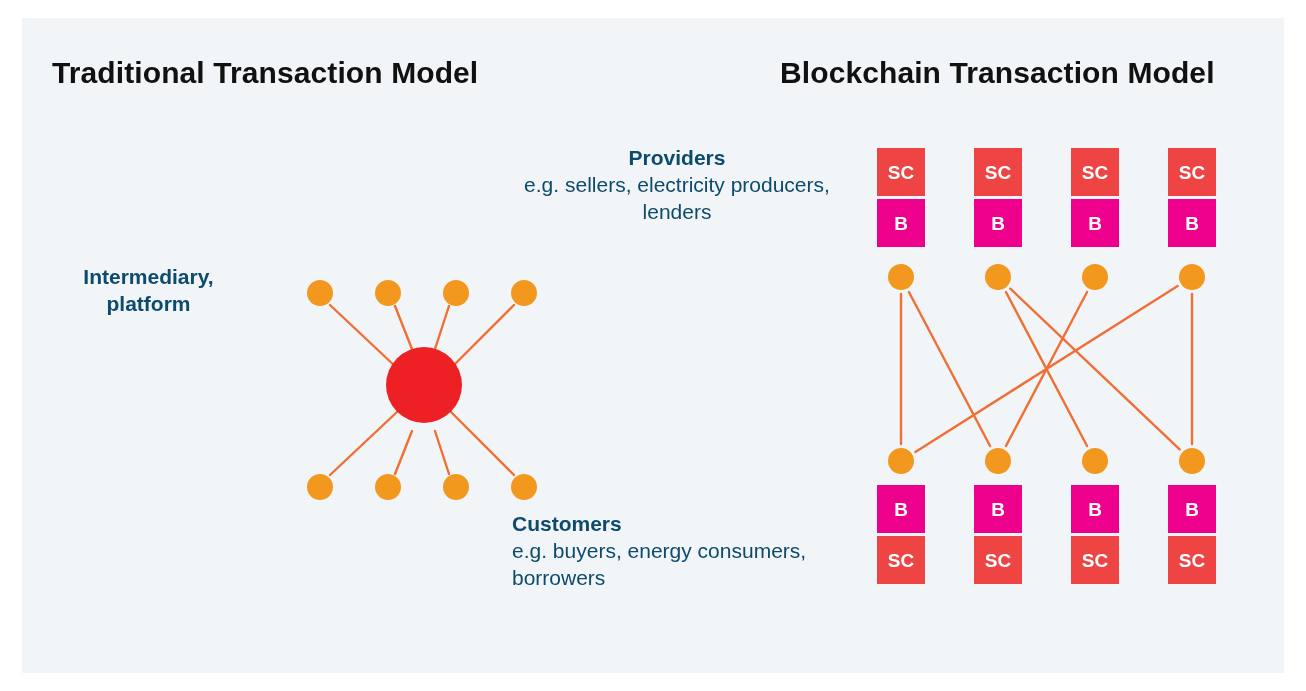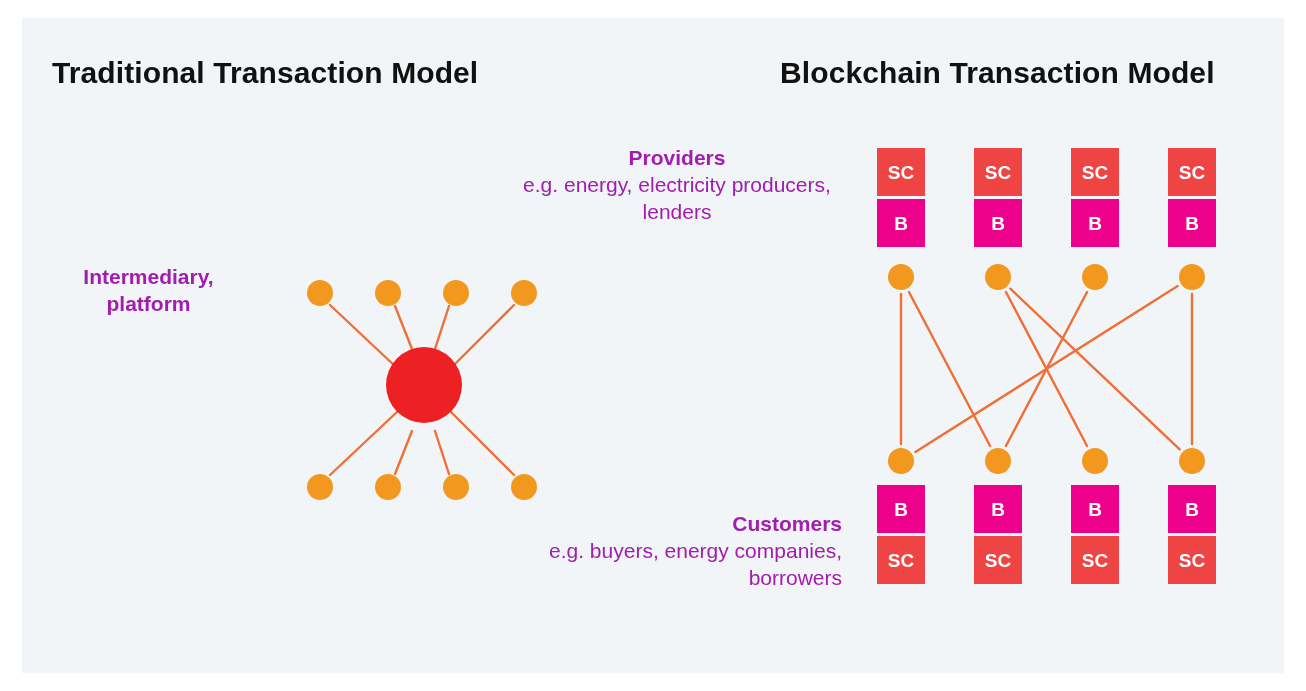--- a/index.html
+++ b/index.html
@@ -38,21 +38,21 @@
     color: #111111;
     letter-spacing: 0.1px;
     white-space: nowrap;
   }
   #title-traditional { left: 52px;  top: 56px; }
   #title-blockchain  { left: 780px; top: 56px; }
 
   
   .text-block {
     position: absolute;
-    color: #a21caf;
+    color: #0c4a6e;
     font-size: 21px;
     line-height: 1.28;
   }
   .text-block .hdr { font-weight: bold; display: block; }
   .text-block .sub  { display: block; font-weight: normal; }
 
   #label-intermediary {
     left: 46px;
     top: 264px;
     width: 205px;
@@ -61,21 +61,21 @@
   #label-providers {
     left: 512px;
     top: 145px;
     width: 330px;
     text-align: center;
   }
   #label-customers {
     left: 512px;
     top: 511px;
     width: 330px;
-    text-align: right;
+    text-align: left;
   }
 
   
   svg.layer {
     position: absolute;
     left: 0;
     top: 0;
     width: 1306px;
     height: 691px;
     overflow: visible;
@@ -107,26 +107,26 @@
   <div class="col-title" id="title-traditional">Traditional Transaction Model</div>
 
   <div class="col-title" id="title-blockchain">Blockchain Transaction Model</div>
 
   <div class="text-block" id="label-intermediary">
     <span class="hdr">Intermediary, platform</span>
   </div>
 
   <div class="text-block" id="label-providers">
     <span class="hdr">Providers</span>
-    <span class="sub">e.g. energy, electricity producers, lenders</span>
+    <span class="sub">e.g. sellers, electricity producers, lenders</span>
   </div>
 
   <div class="text-block" id="label-customers">
     <span class="hdr">Customers</span>
-    <span class="sub">e.g. buyers, energy companies, borrowers</span>
+    <span class="sub">e.g. buyers, energy consumers, borrowers</span>
   </div>
 
   <svg class="layer" id="diagram-svg" viewBox="0 0 1306 691">
     <g id="g-spokes">
         <line x1="330" y1="305" x2="397" y2="368" stroke="#ef6f36" stroke-width="2.4" stroke-linecap="round"></line>
         <line x1="395" y1="306" x2="412" y2="349" stroke="#ef6f36" stroke-width="2.4" stroke-linecap="round"></line>
         <line x1="449" y1="306" x2="435" y2="349" stroke="#ef6f36" stroke-width="2.4" stroke-linecap="round"></line>
         <line x1="514" y1="305" x2="451" y2="368" stroke="#ef6f36" stroke-width="2.4" stroke-linecap="round"></line>
         <line x1="330" y1="475" x2="397" y2="412" stroke="#ef6f36" stroke-width="2.4" stroke-linecap="round"></line>
         <line x1="395" y1="474" x2="412" y2="431" stroke="#ef6f36" stroke-width="2.4" stroke-linecap="round"></line>

